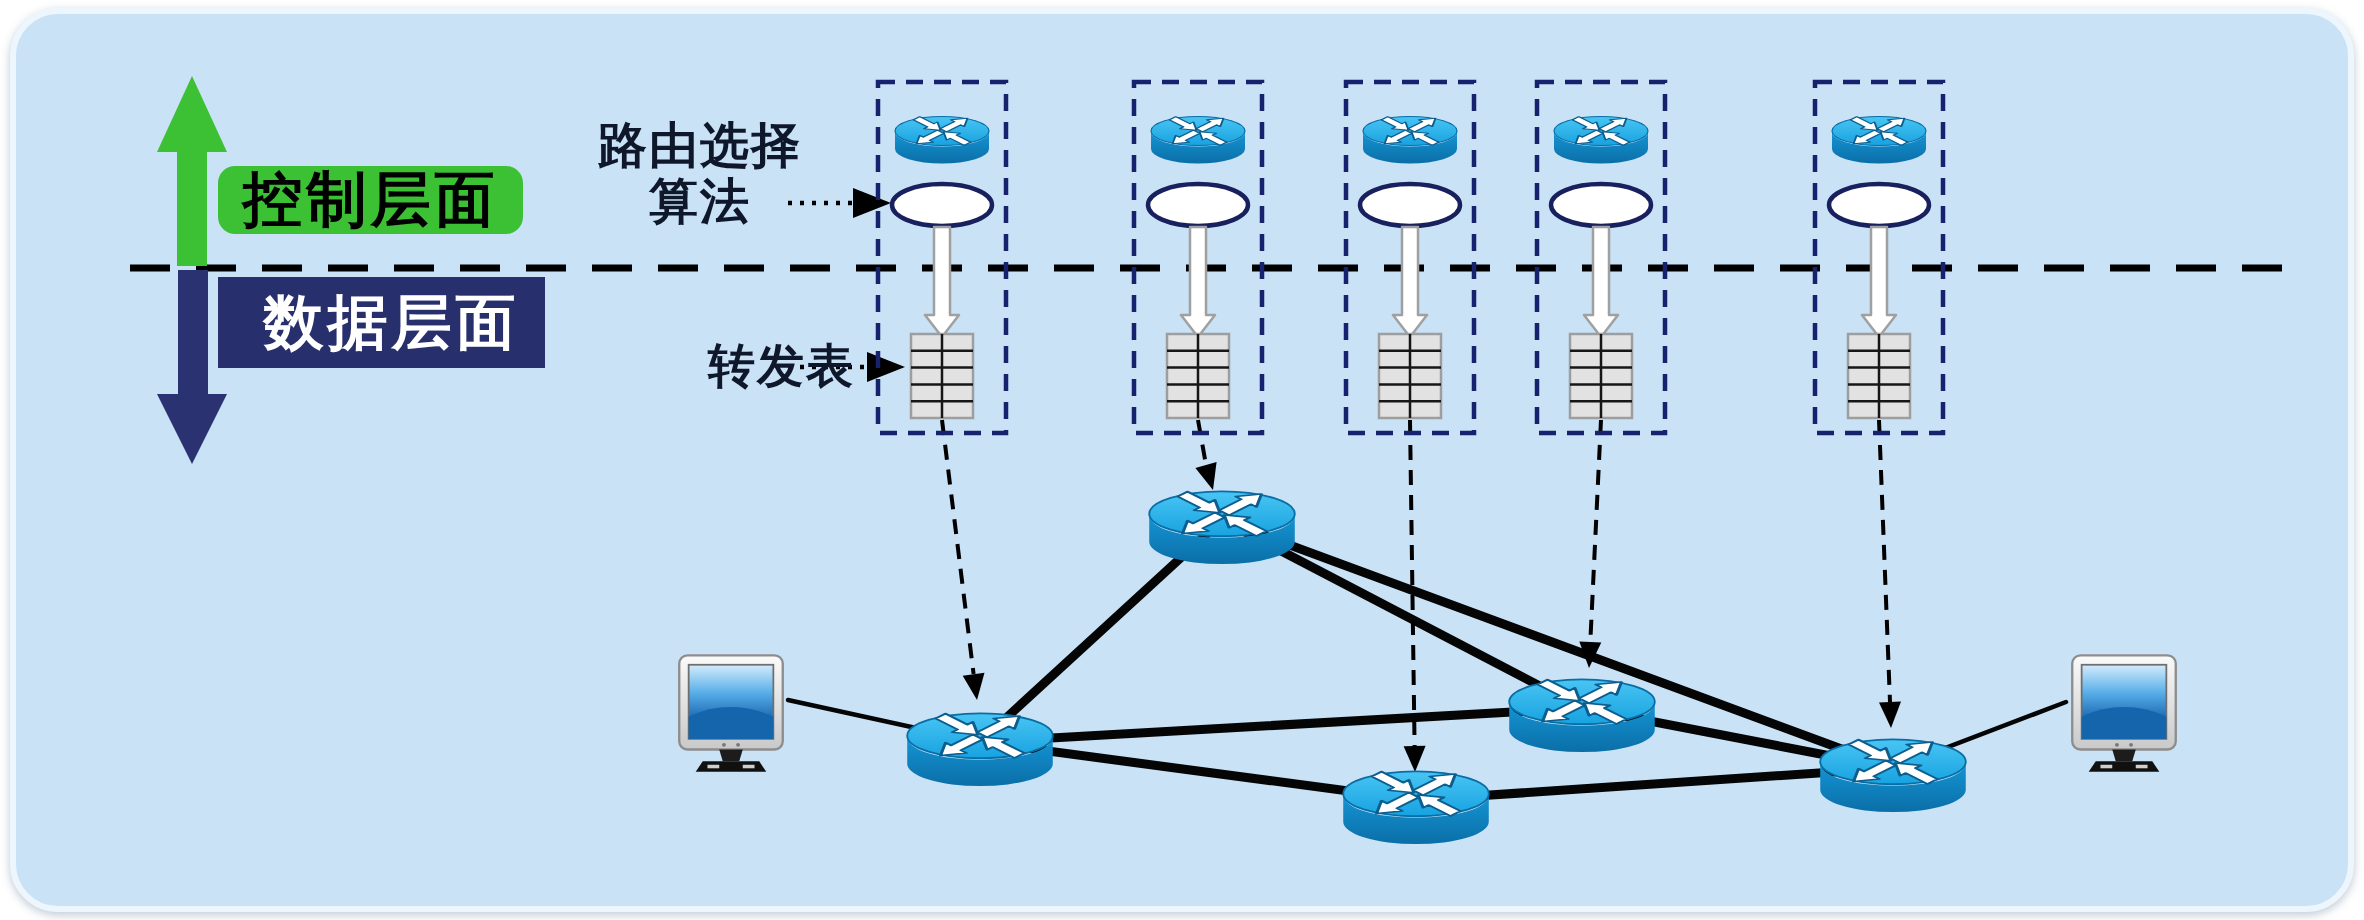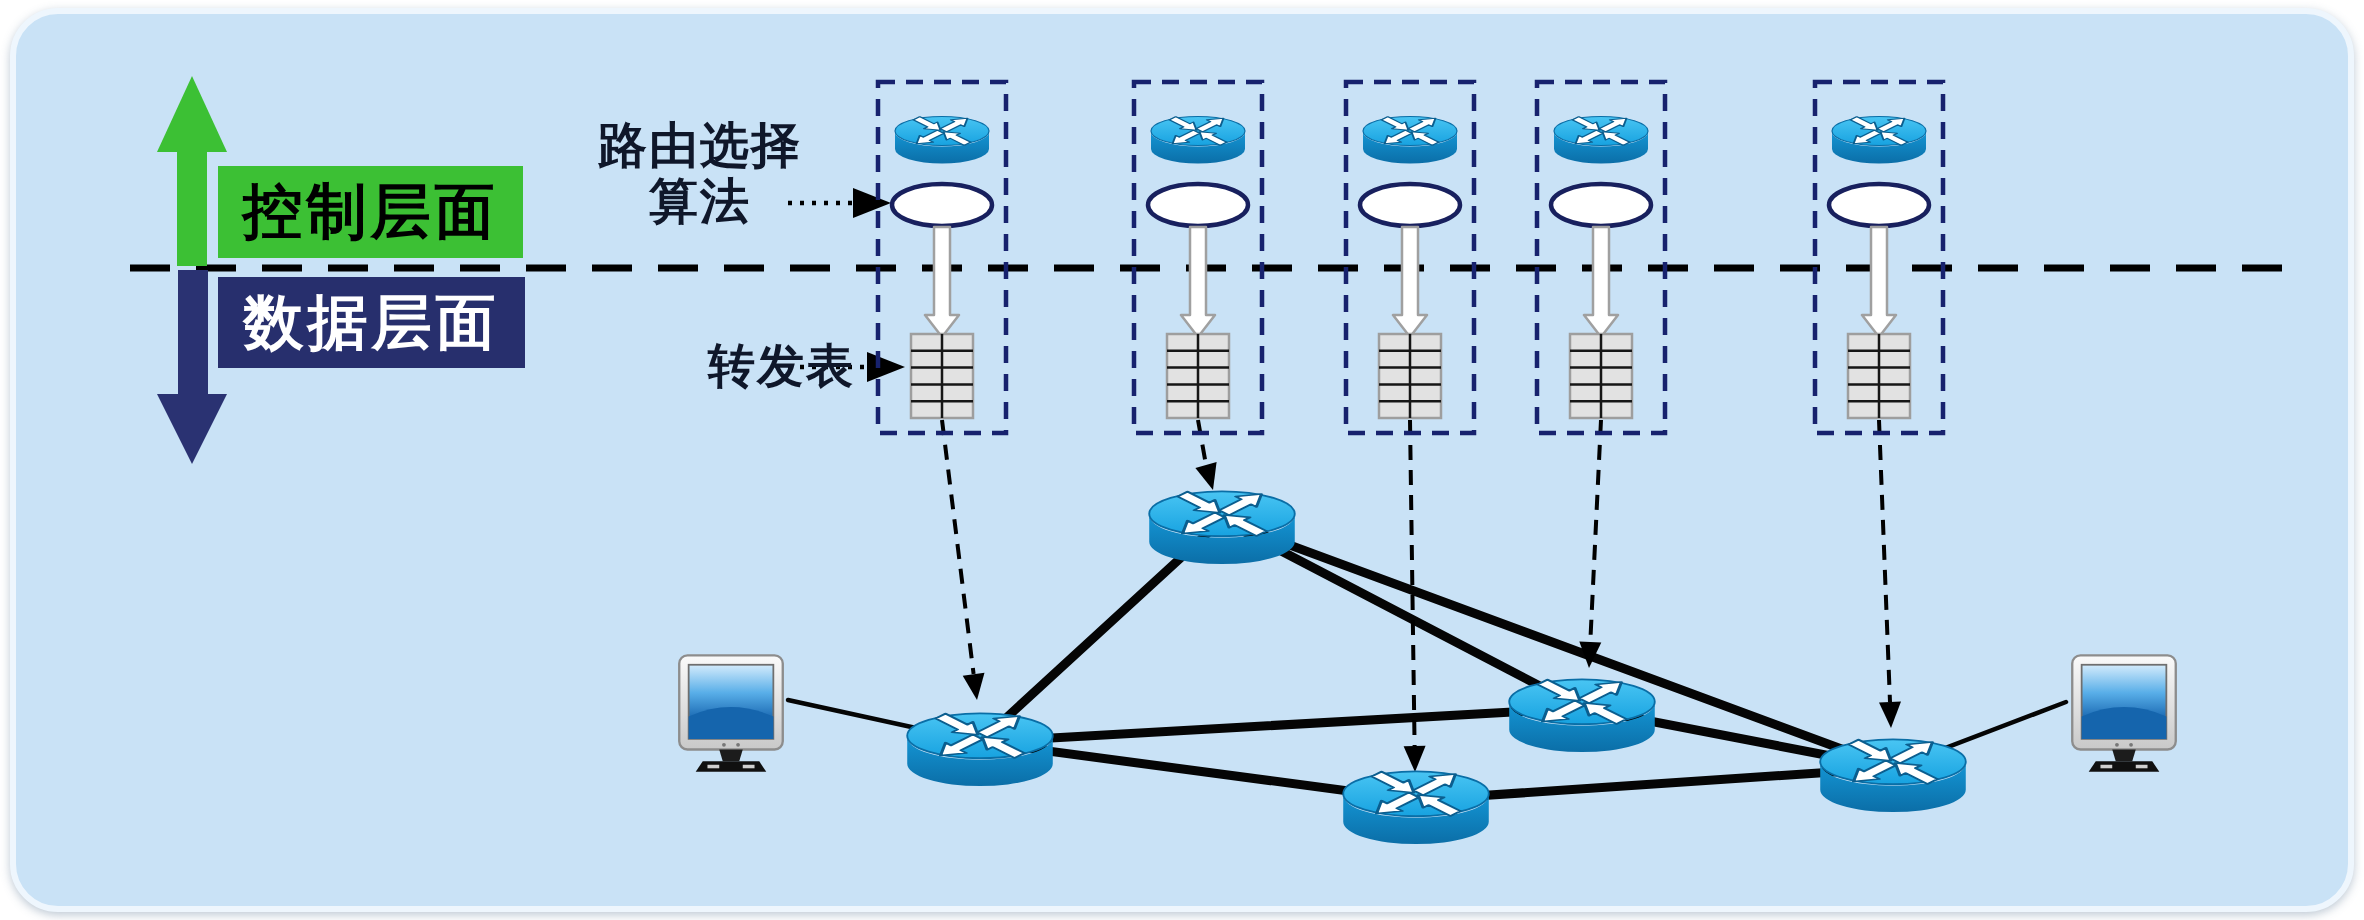--- a/index.html
+++ b/index.html
@@ -5,22 +5,22 @@
   html,body{margin:0;padding:0;background:#ffffff;}
   body{width:2364px;height:920px;overflow:hidden;
        font-family:"Liberation Sans","DejaVu Sans",sans-serif;}
   .canvas{position:relative;width:2364px;height:920px;background:#ffffff;}
   .frame{position:absolute;left:10px;top:8px;right:10px;bottom:8px;
          background:#c9e2f6;border:6px solid #eef6fd;border-radius:48px;
          box-shadow:0 3px 10px rgba(110,135,160,.45);}
   svg.overlay{position:absolute;left:0;top:0;width:2364px;height:920px;}
   .plane-label{position:absolute;display:flex;align-items:center;justify-content:center;
          font-weight:700;font-size:60px;letter-spacing:4px;line-height:1;}
-  .control-label{left:218px;top:166px;width:305px;height:92px;background:#3cc034;color:#000000;}
-  .data-label{left:218px;top:277px;width:307px;height:91px;background:#272f6d;color:#ffffff;}
+  .control-label{left:218px;top:166px;width:305px;height:68px;background:#3cc034;color:#000000;border-radius:17px;}
+  .data-label{left:218px;top:277px;width:307px;height:91px;background:#272f6d;color:#ffffff;padding-left:20px;}
   .blue-label{position:absolute;color:#0f172a;font-weight:700;text-align:center;font-family:Liberation Serif, serif;}
   .algo-label{left:545px;top:118px;width:310px;font-size:49px;line-height:56px;letter-spacing:2px;}
   .fwd-label{left:545px;top:341px;width:310px;font-size:47px;line-height:50px;letter-spacing:2px;text-align:right;}
 </style>
 </head>
 <body>
 
 <div class="canvas">
   <div class="frame"></div>
 

